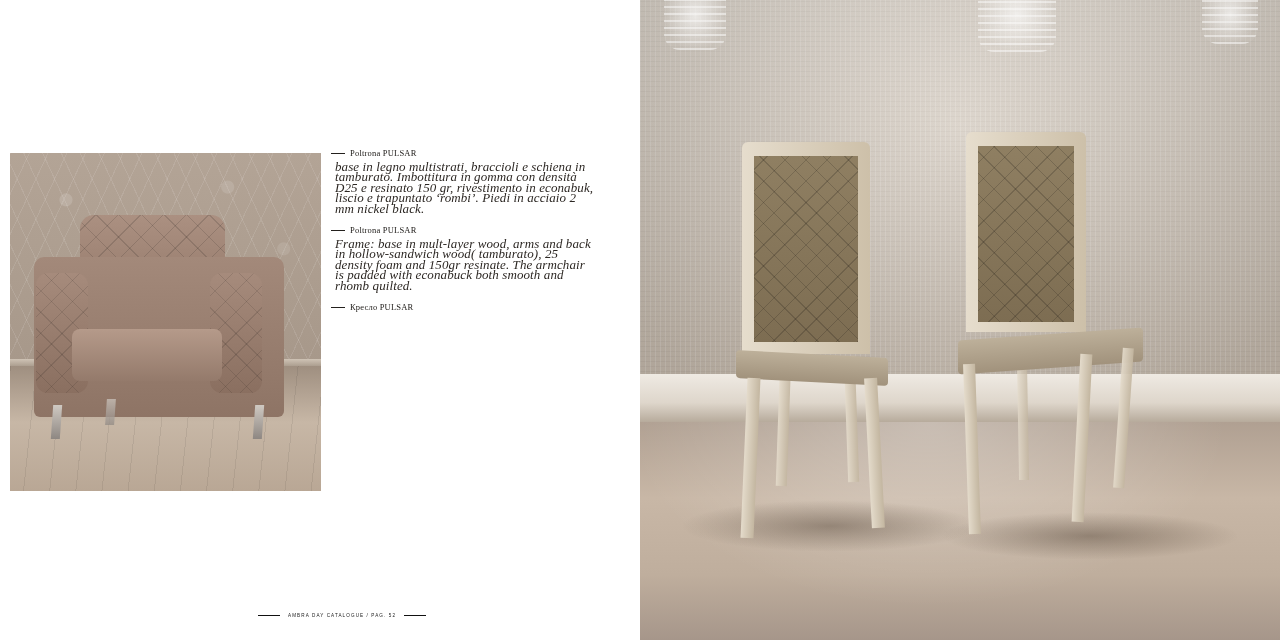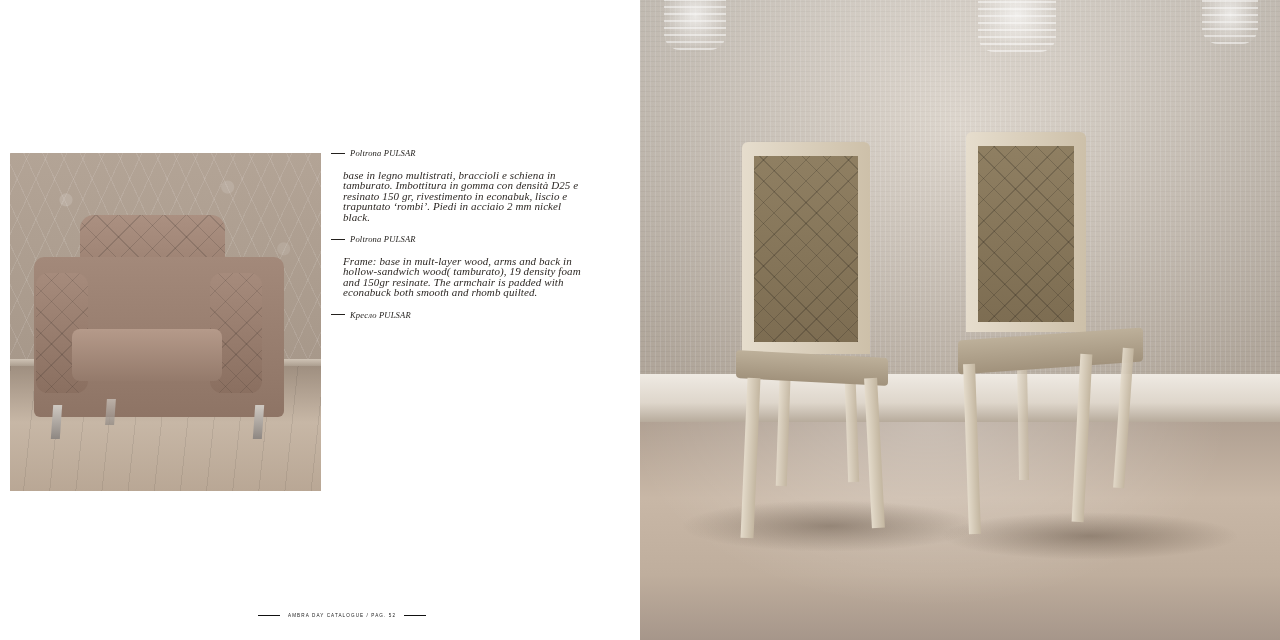--- a/index.html
+++ b/index.html
@@ -108,40 +108,39 @@
   .ac-leg.l3 { left: 96px;  top: 246px; height: 26px; opacity: .7; }
 
   
   .text-block {
     position: absolute;
     left: 331px; top: 148px;
     width: 268px;
   }
   .para { margin-bottom: 11px; }
   .para-title {
-    font-style: italic;
     font-size: 8.5px;
     color: #23201d;
     letter-spacing: .2px;
     margin: 0 0 2px 0;
     display: flex;
     align-items: center;
   }
   .rule {
     display: inline-block;
     width: 14px; height: 1px;
     background: #23201d;
     margin-right: 5px;
   }
   .para-body {
     font-style: italic;
-    font-size: 11px;
+    font-size: 13px;
     line-height: 10.4px;
     color: #2c2723;
-    margin: 12px;
+    margin: 4px;
     letter-spacing: .1px;
   }
 
   
   .footer {
     position: absolute;
     bottom: 22px;
     display: flex;
     align-items: center;
     gap: 8px;
@@ -286,21 +285,21 @@
           <span>Poltrona PULSAR</span>
         </div>
         <p class="para-body">base in legno multistrati, braccioli e schiena in tamburato. Imbottitura in gomma con densità D25 e resinato 150 gr, rivestimento in econabuk, liscio e trapuntato ‘rombi’. Piedi in acciaio 2 mm nickel black.</p>
       </div>
 
       <div class="para">
         <div class="para-title">
           <span class="rule"></span>
           <span>Poltrona PULSAR</span>
         </div>
-        <p class="para-body">Frame: base in mult-layer wood, arms and back in hollow-sandwich wood( tamburato), 19 density foam and 150gr  resinate. The armchair is padded  with econabuck both smooth and  rhomb quilted.</p>
+        <p class="para-body">Frame: base in mult-layer wood, arms and back in hollow-sandwich wood( tamburato), 25 density foam and 150gr  resinate. The armchair is padded  with econabuck both smooth and  rhomb quilted.</p>
       </div>
 
       <div class="para">
         <div class="para-title">
           <span class="rule"></span>
           <span>Кресло PULSAR</span>
         </div>
       </div>
 
     </div>

